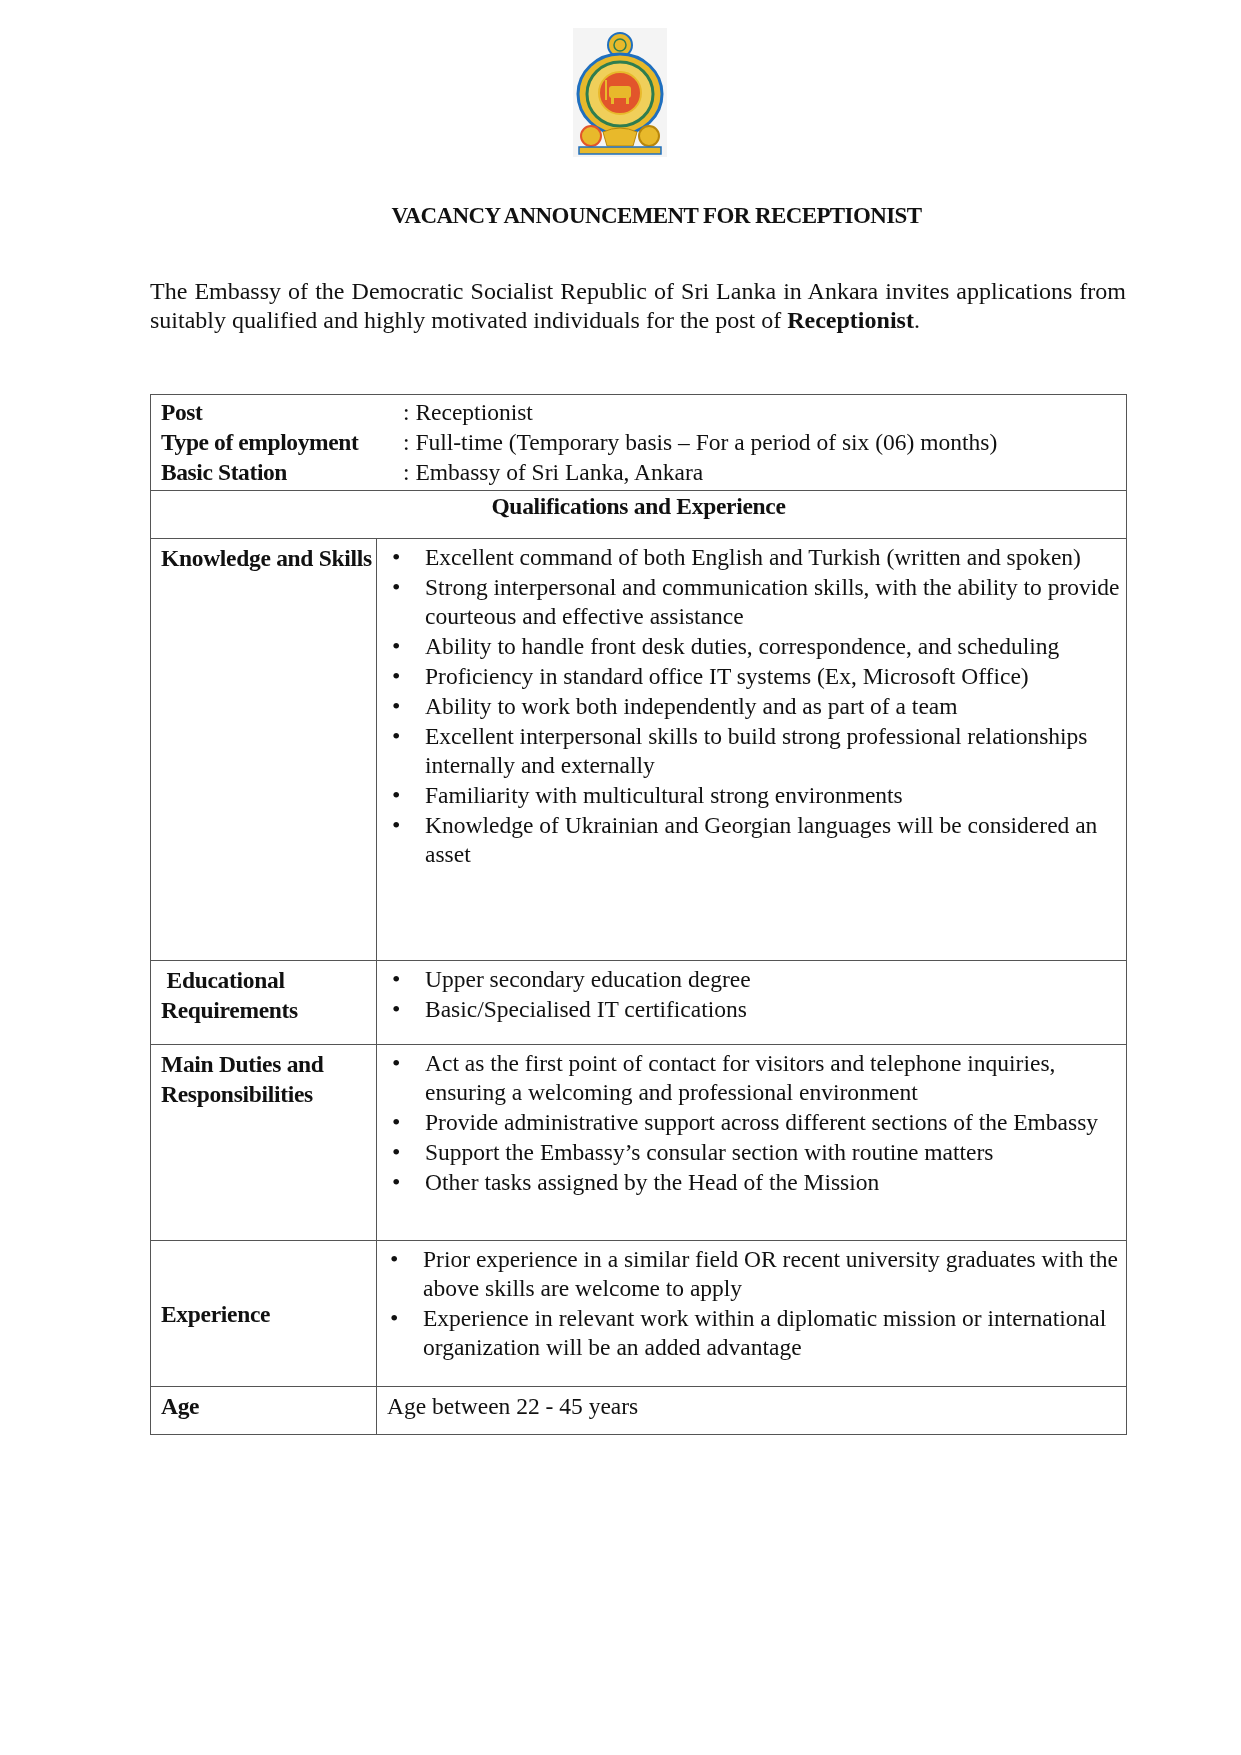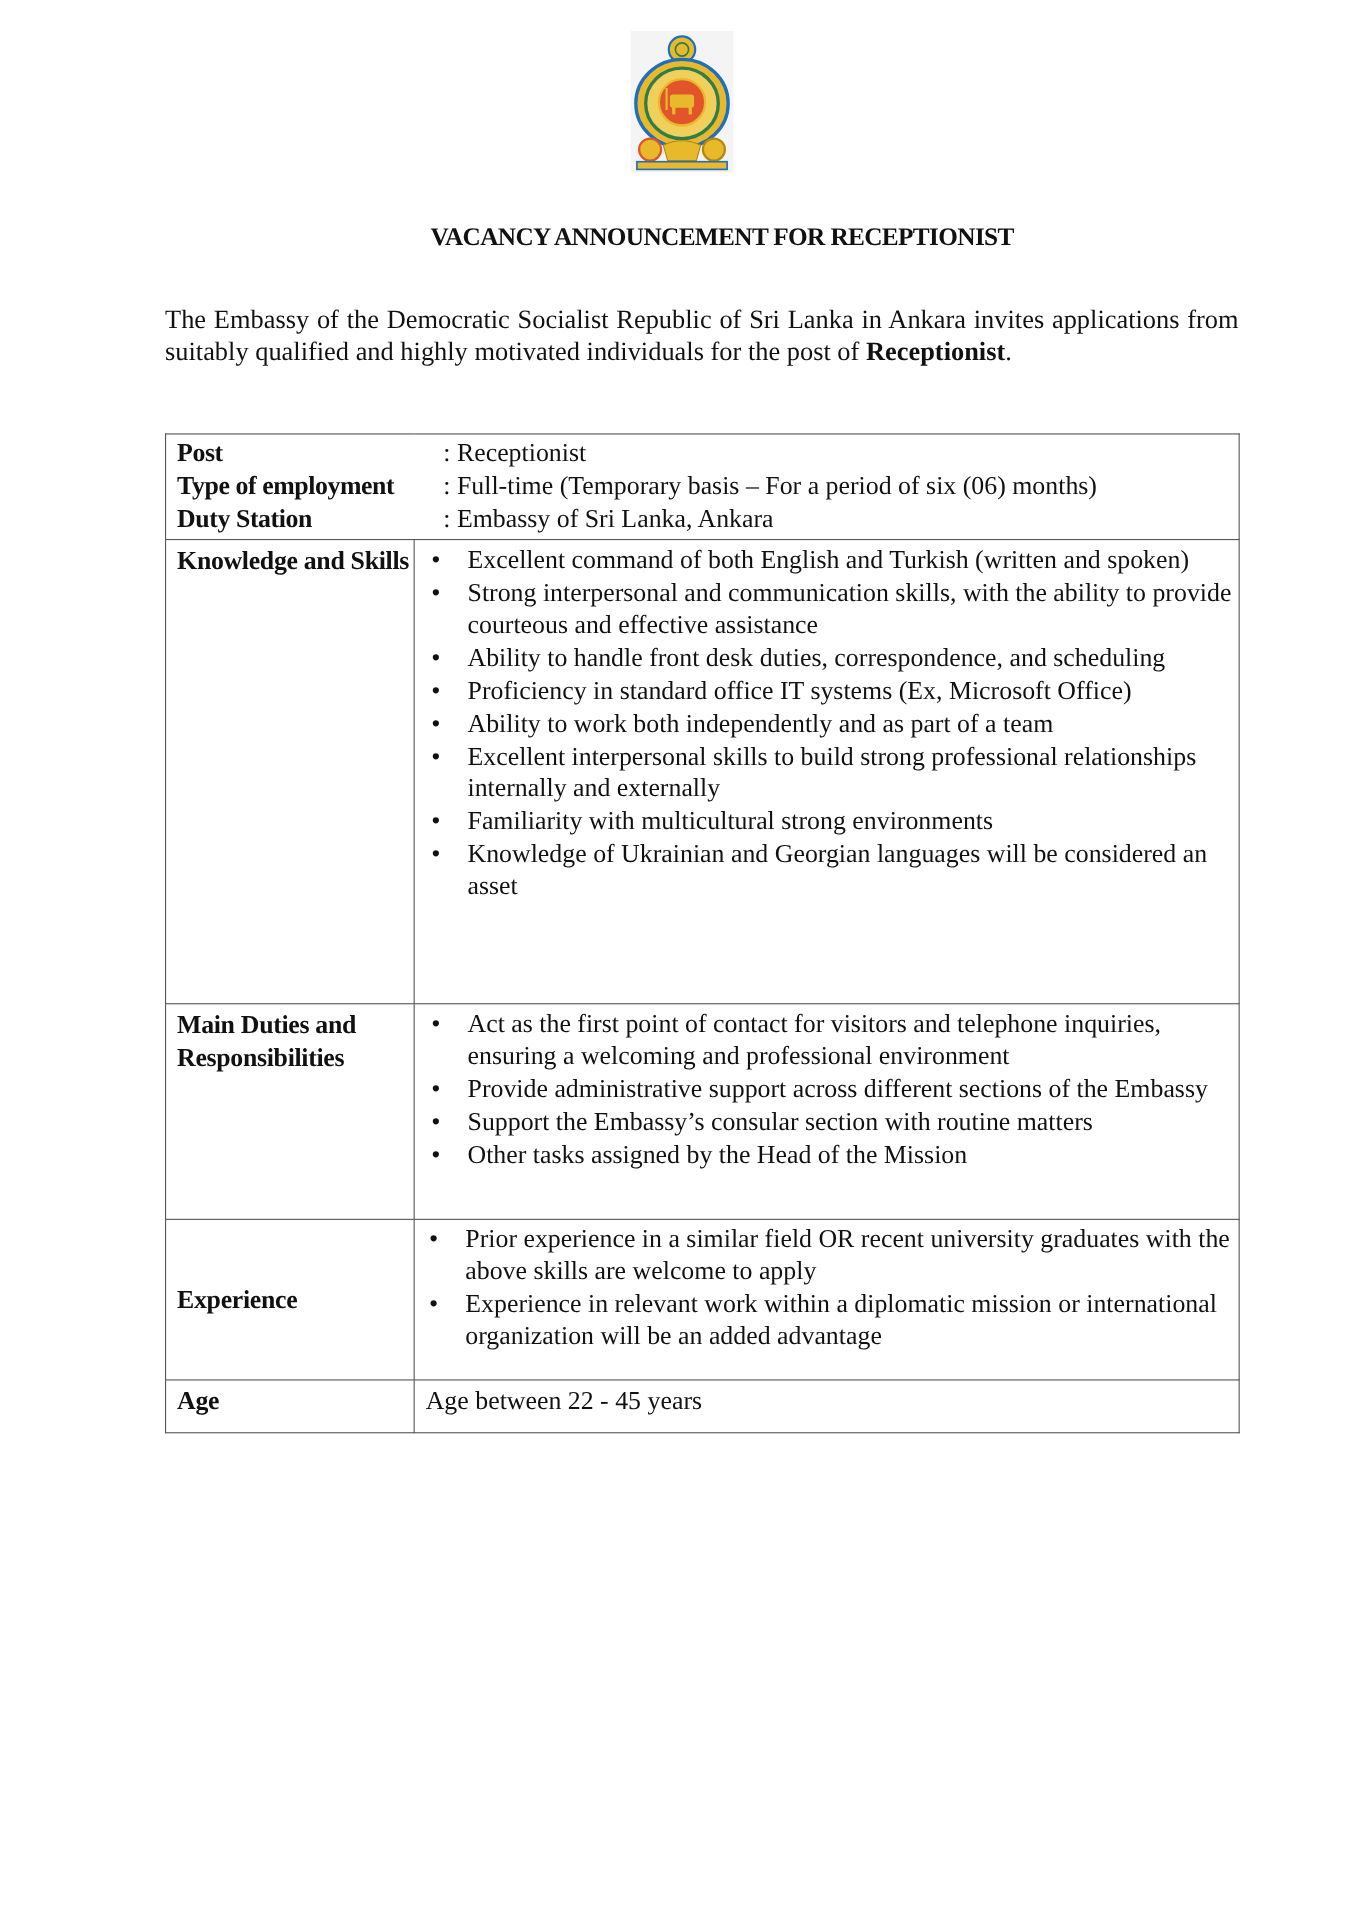--- a/index.html
+++ b/index.html
@@ -62,36 +62,48 @@
   <tbody>
       <tr>
     <td colspan="2" class="hdr-block">
       <div class="hdr-line">
         <span class="hdr-label">Post</span><span class="hdr-val">: Receptionist</span>
       </div>
       <div class="hdr-line">
         <span class="hdr-label">Type of employment</span><span class="hdr-val">: Full-time (Temporary basis – For a period of six (06) months)</span>
       </div>
       <div class="hdr-line">
-        <span class="hdr-label">Duty Station</span><span class="hdr-val">: Embassy of Sri Lanka, Ankara</span>
+        <span class="hdr-label">Basic Station</span><span class="hdr-val">: Embassy of Sri Lanka, Ankara</span>
       </div>
     </td>
+  </tr>
+  <tr class="qual-row">
+    <td colspan="2">Qualifications and Experience</td>
   </tr>
   <tr class="row-know">
     <td class="lbl">Knowledge and Skills</td>
     <td class="val">
       <ul class="bl">
         <li> Excellent command of both English and Turkish (written and spoken)</li>
         <li>Strong interpersonal and communication skills, with the ability to provide courteous and effective assistance</li>
         <li>Ability to handle front desk duties, correspondence, and scheduling</li>
         <li>Proficiency in standard office IT systems (Ex, Microsoft Office)</li>
         <li>Ability to work both independently and as part of a team</li>
         <li>Excellent interpersonal skills to build strong professional relationships internally and externally</li>
         <li>Familiarity with multicultural strong environments</li>
         <li>Knowledge of Ukrainian and Georgian languages will be considered an asset</li>
+      </ul>
+    </td>
+  </tr>
+  <tr class="row-edu">
+    <td class="lbl" style="white-space:pre-wrap;"> Educational Requirements</td>
+    <td class="val">
+      <ul class="bl">
+        <li>Upper secondary education degree</li>
+        <li>Basic/Specialised IT certifications</li>
       </ul>
     </td>
   </tr>
   <tr class="row-duty">
     <td class="lbl">Main Duties and Responsibilities</td>
     <td class="val" style="padding-right:0 !important;">
       <ul class="bl">
         <li>Act as the first point of contact for visitors and telephone inquiries, ensuring a welcoming and professional environment</li>
         <li>Provide administrative support across different sections of the Embassy</li>
         <li>Support the Embassy’s consular section with routine matters</li>

